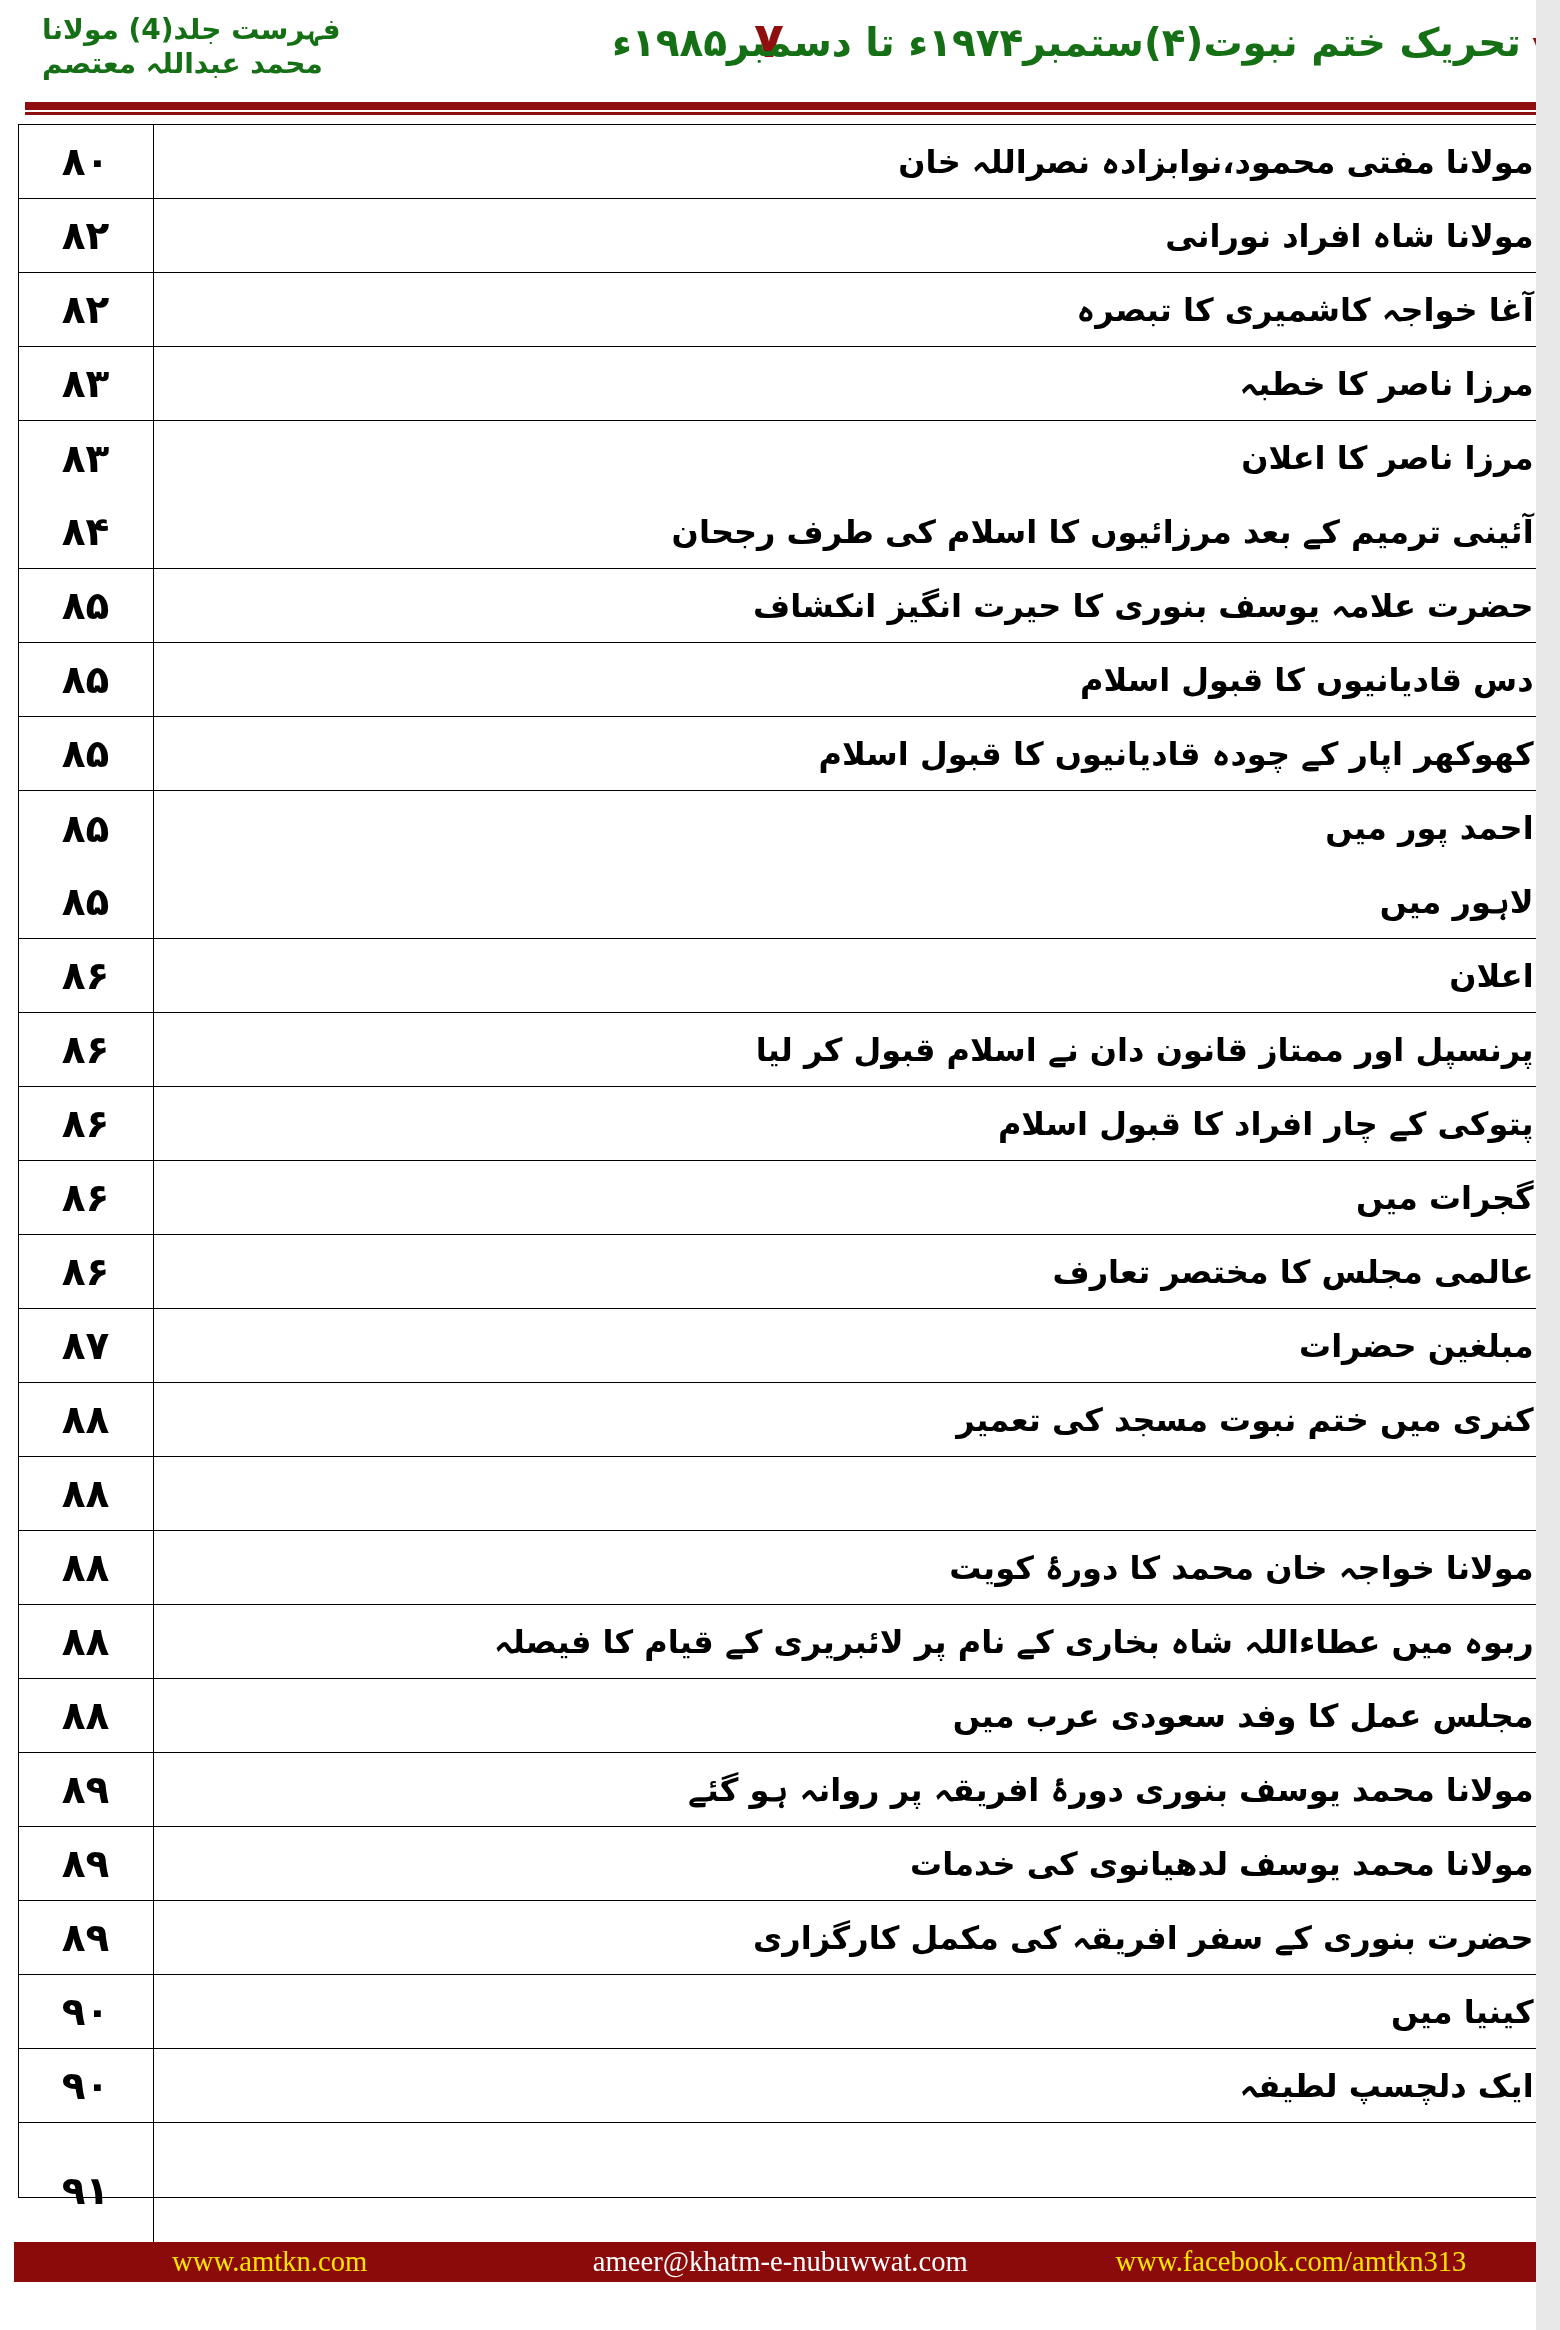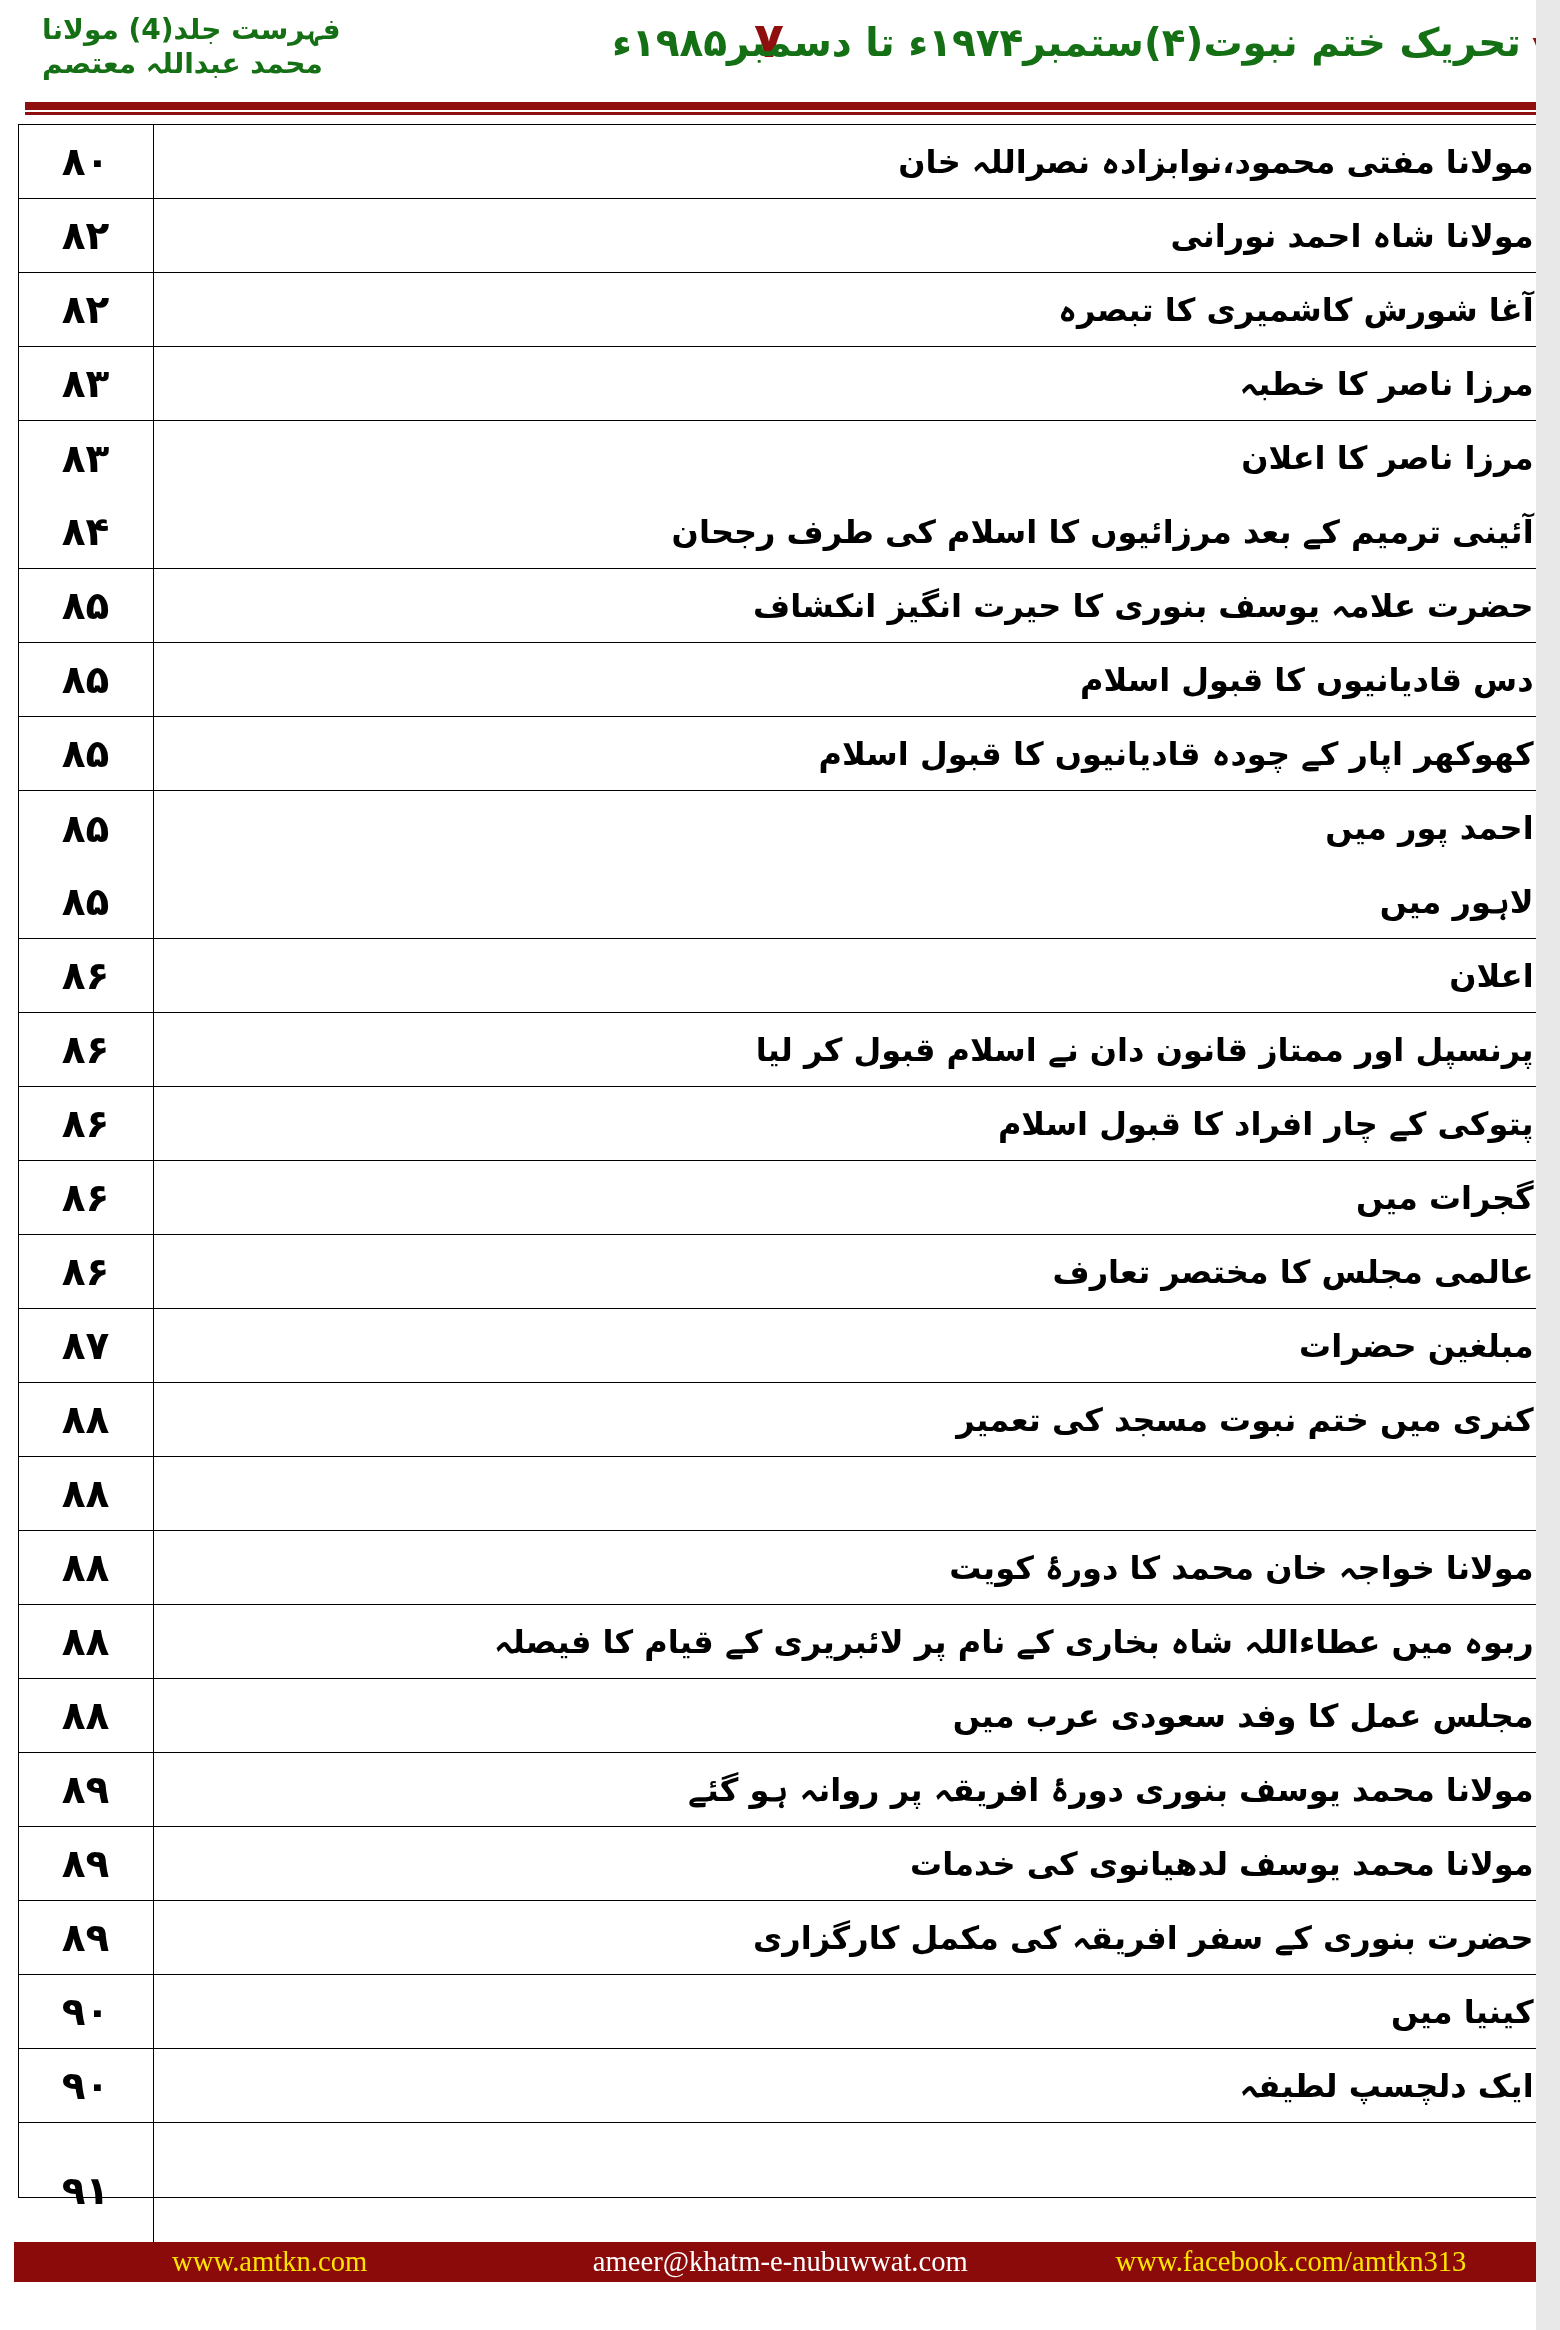--- a/index.html
+++ b/index.html
@@ -93,25 +93,25 @@
   <div class="rule-thin"></div>
 
   <div class="toc-table">
 
     <div class="toc-row">
       <div class="num-cell">۸۰</div>
       <div class="title-cell">مولانا مفتی محمود،نوابزادہ نصراللہ خان</div>
     </div>
     <div class="toc-row">
       <div class="num-cell">۸۲</div>
-      <div class="title-cell">مولانا شاہ احمد نورانی</div>
+      <div class="title-cell">مولانا شاہ افراد نورانی</div>
     </div>
     <div class="toc-row">
       <div class="num-cell">۸۲</div>
-      <div class="title-cell">آغا شورش کاشمیری کا تبصرہ</div>
+      <div class="title-cell">آغا خواجہ کاشمیری کا تبصرہ</div>
     </div>
     <div class="toc-row">
       <div class="num-cell">۸۳</div>
       <div class="title-cell">مرزا ناصر کا خطبہ</div>
     </div>
     <div class="toc-row merged">
       <div class="num-cell">۸۳</div>
       <div class="title-cell">مرزا ناصر کا اعلان</div>
     </div>
     <div class="toc-row">

